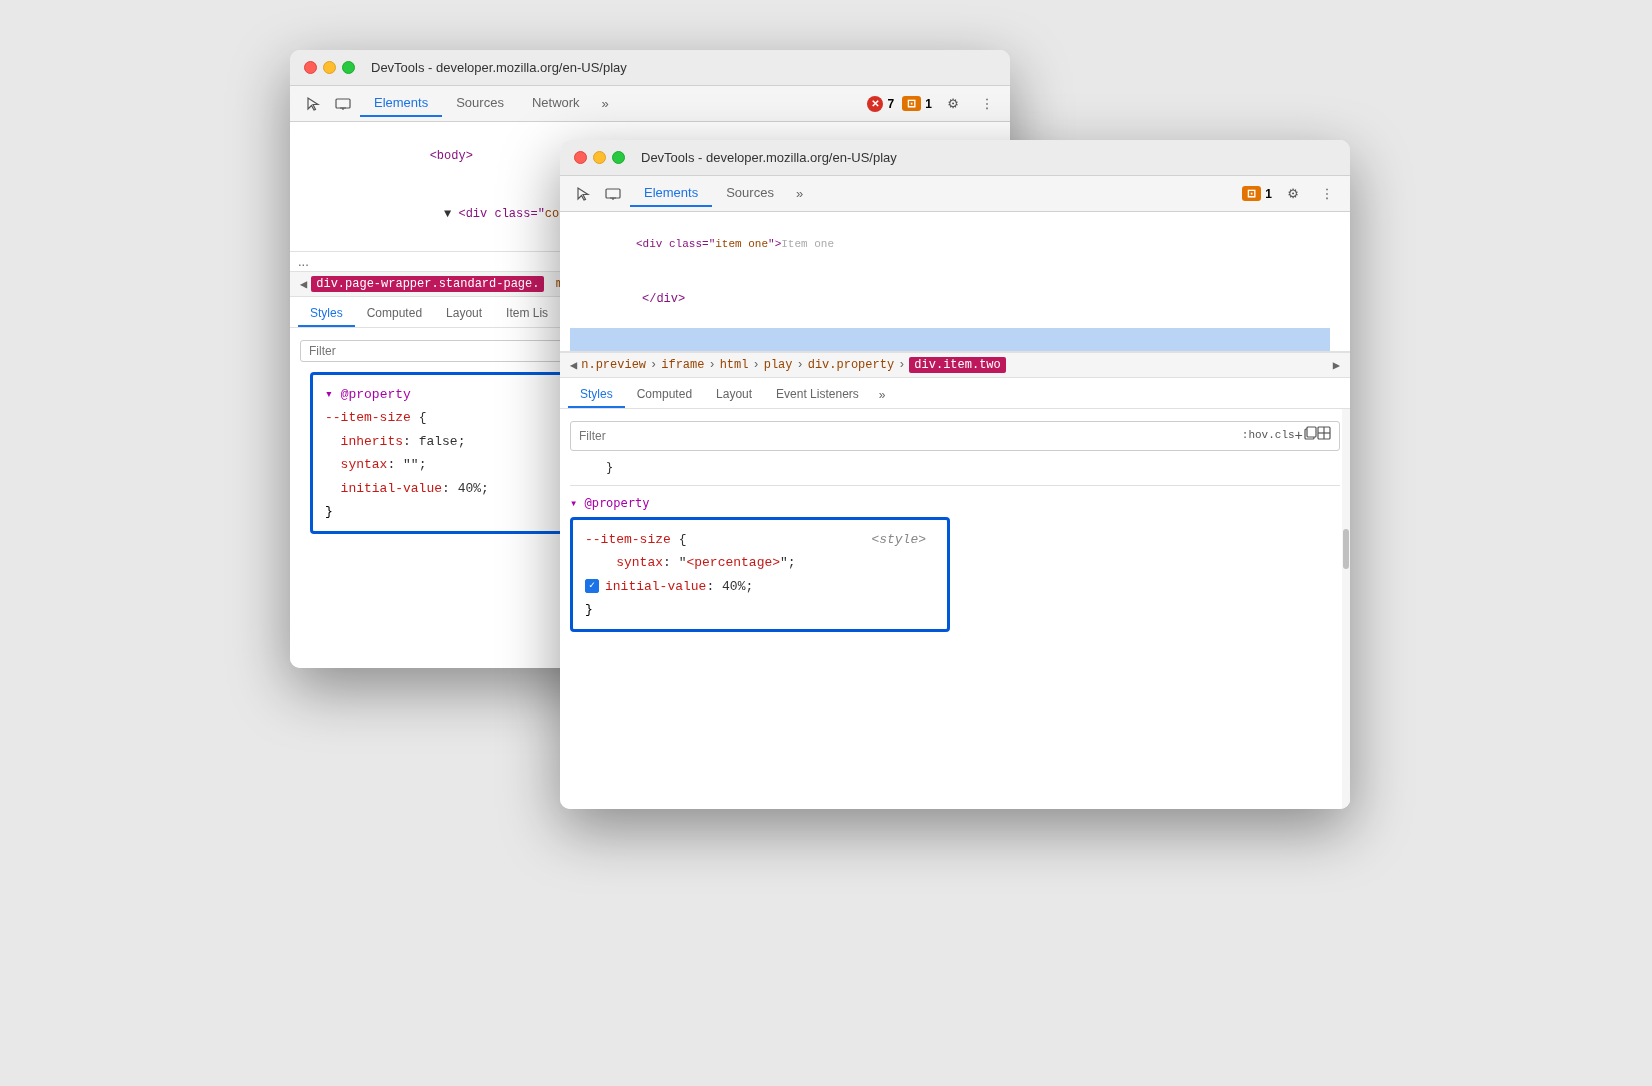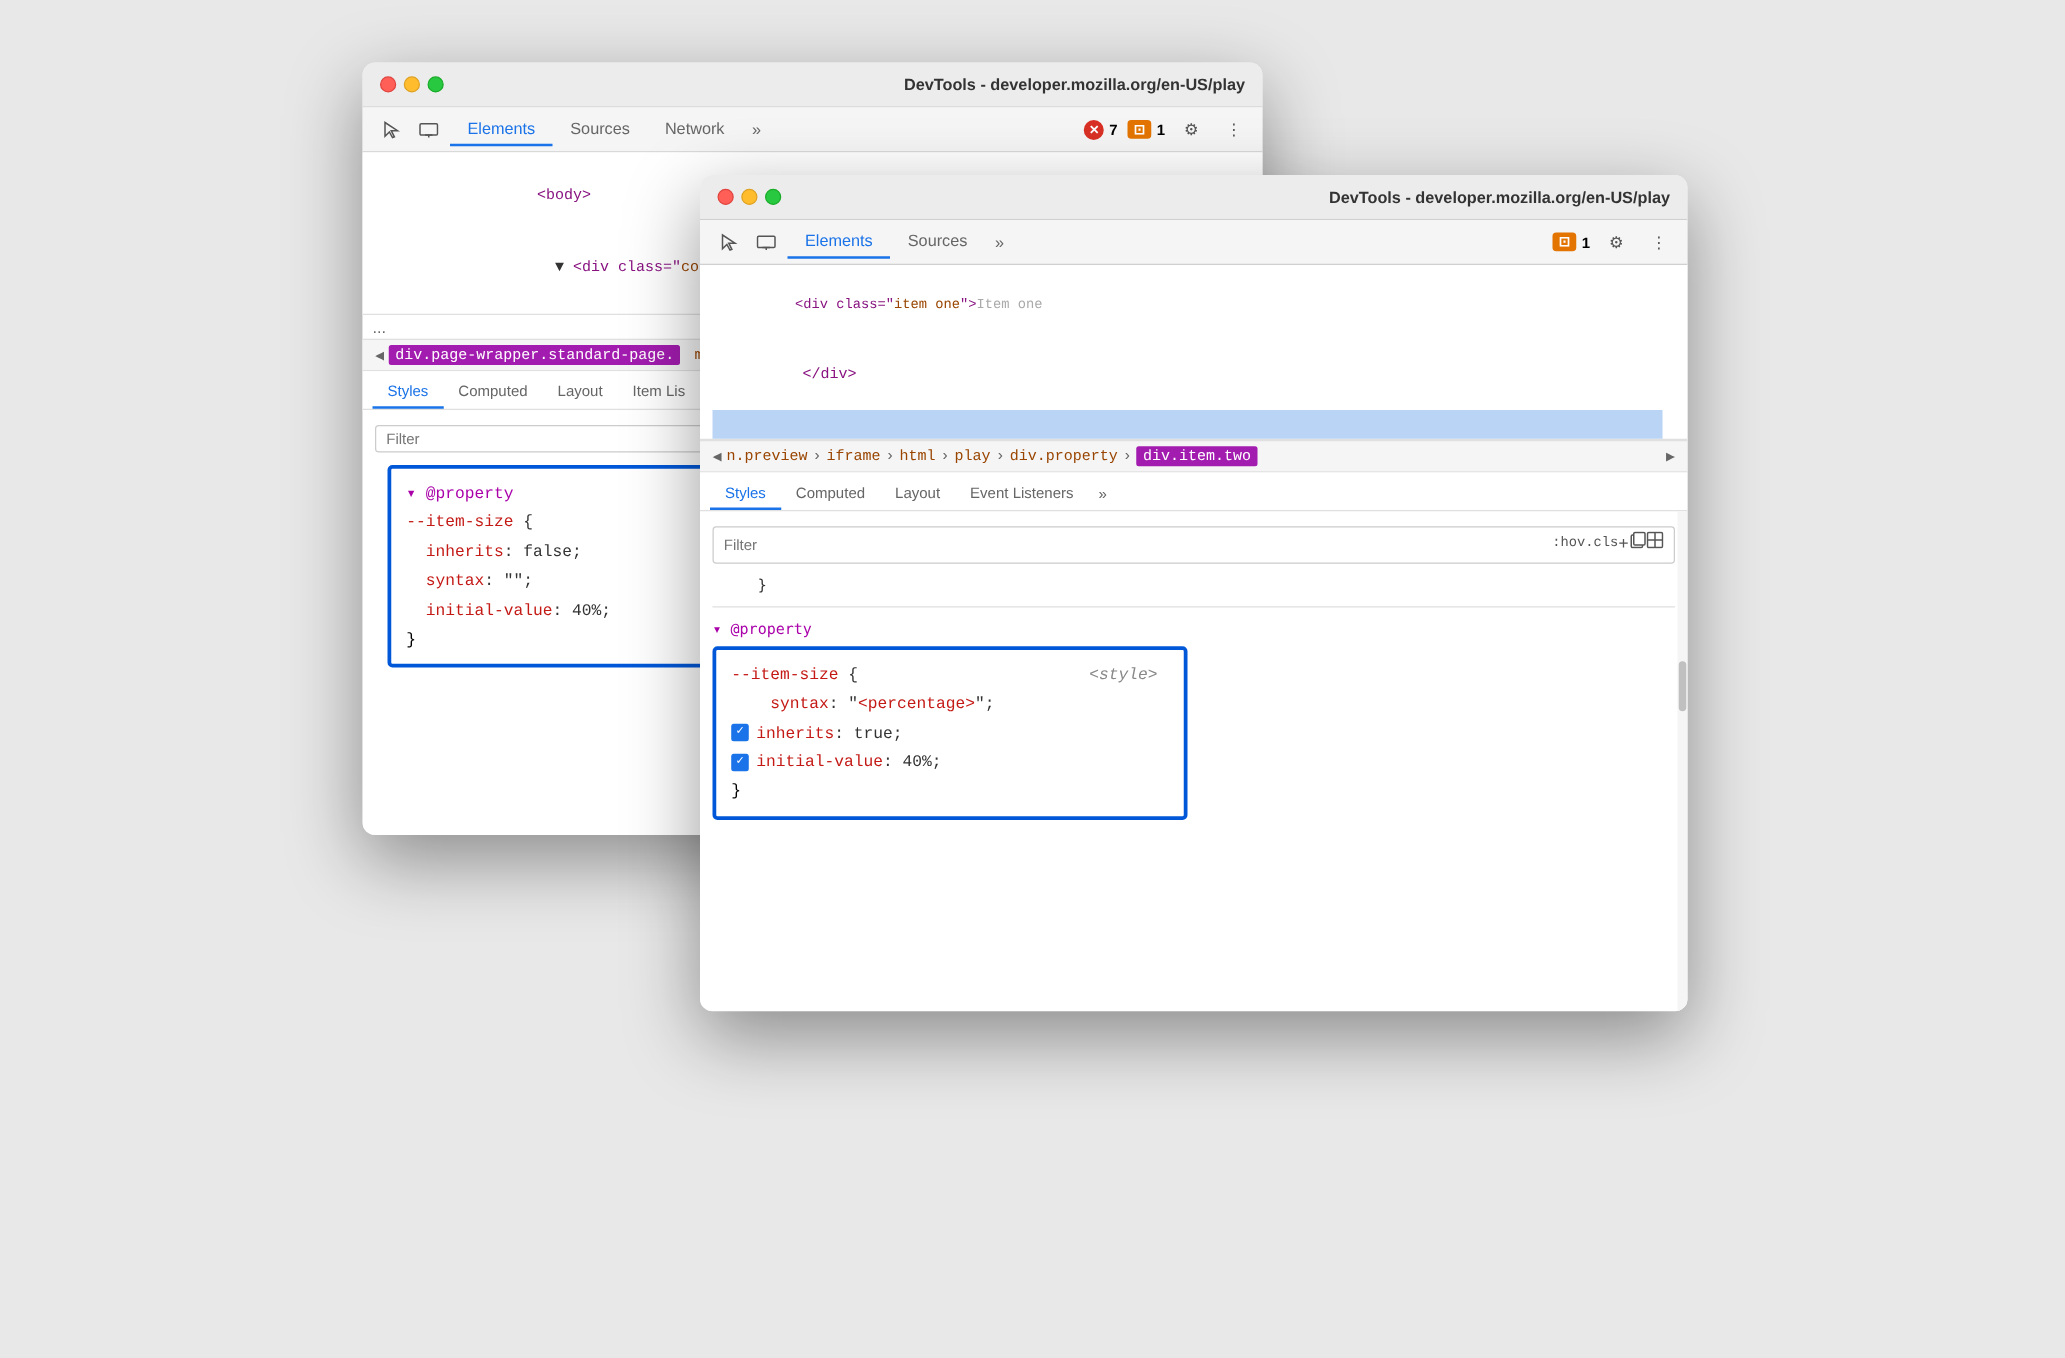--- a/index.html
+++ b/index.html
@@ -56,23 +56,23 @@
       width: 13px;
       height: 13px;
       border-radius: 50%;
     }
     .tl-red { background: #ff5f57; border: 1px solid #e0443e; }
     .tl-yellow { background: #ffbd2e; border: 1px solid #dea123; }
     .tl-green { background: #28c940; border: 1px solid #1aab29; }
 
     .titlebar-title {
       flex: 1;
-      text-align: right;
+      text-align: left;
       font-size: 13px;
-      font-weight: 700;
+      font-weight: 400;
       color: #333;
     }
 
     .toolbar {
       background: #f5f5f5;
       border-bottom: 1px solid #d0d0d0;
       display: flex;
       align-items: center;
       padding: 4px 10px;
       gap: 4px;
@@ -196,21 +196,21 @@
       color: #666;
       margin: 0 2px;
     }
 
     .bc-item {
       color: #994500;
       cursor: pointer;
     }
 
     .bc-item.active {
-      background: #a21caf;
+      background: #be185d;
       color: white;
       padding: 1px 5px;
       border-radius: 2px;
     }
 
     .panel-tabs {
       display: flex;
       align-items: center;
       padding: 4px 8px 0;
       border-bottom: 1px solid #e0e0e0;
@@ -570,24 +570,20 @@
       <div class="highlight-box" style="position:relative; left:0; top:0; width:380px; z-index:5;">
         <div>
           <span class="css-prop">--item-size</span><span class="css-val"> {</span>
           <span class="style-tag" style="position:absolute; right:21px; color:#888;">&lt;style&gt;</span>
         </div>
         <div>
           &nbsp;&nbsp;&nbsp;&nbsp;<span class="css-prop">syntax</span><span class="css-val">: "</span><span style="color:#c41a16;">&lt;percentage&gt;</span><span class="css-val">";</span>
         </div>
         <div class="checkbox-row">
           <div class="cb"></div>
-          <span><span class="css-prop">inherits</span><span class="css-val">: true;</span></span>
-        </div>
-        <div class="checkbox-row">
-          <div class="cb"></div>
           <span><span class="css-prop">initial-value</span><span class="css-val">: 40%;</span></span>
         </div>
         <div>}</div>
       </div>
 
       <div class="scrollbar-area">
         <div class="scrollbar-thumb"></div>
       </div>
     </div>
   </div>

